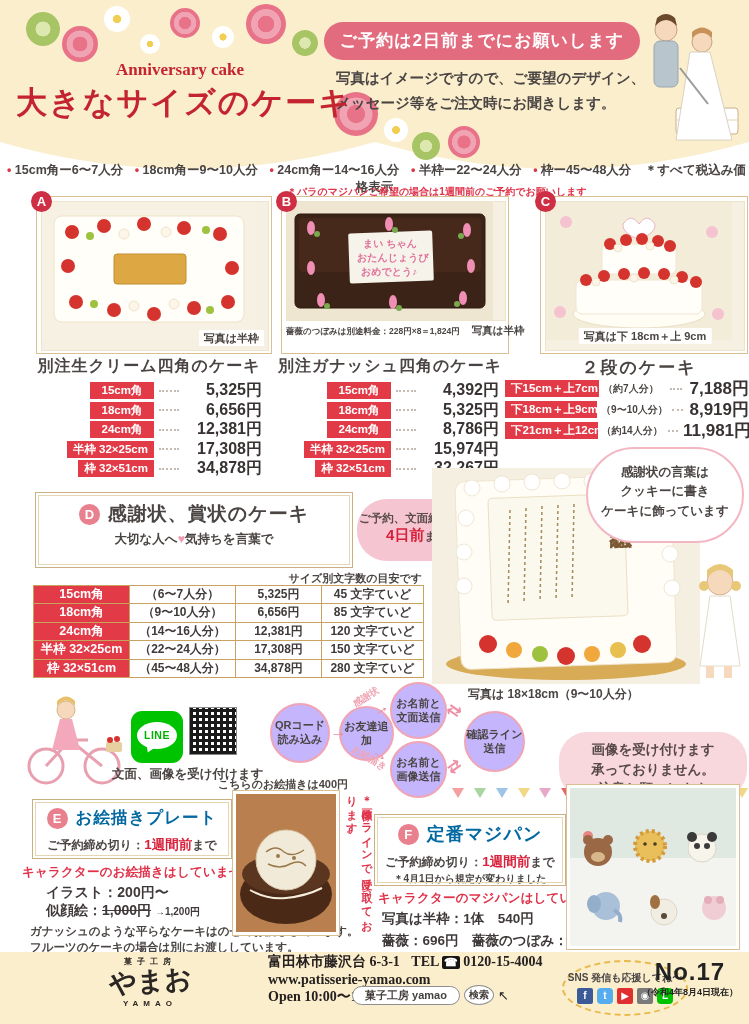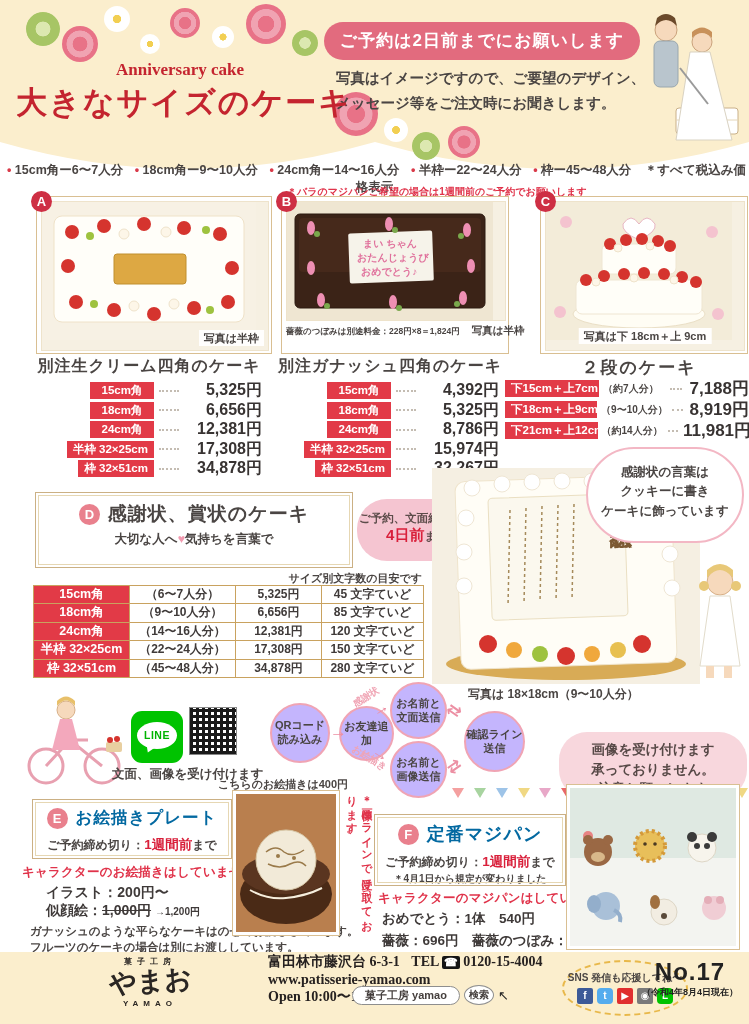--- a/index.html
+++ b/index.html
@@ -560,21 +560,21 @@
     <div class="box-head" style="margin-top:7px;">
       <span class="badge def" style="position:static;">F</span>
       <span class="small-box-title" style="font-size:18px;">定番マジパン</span>
     </div>
     <div class="dl-line">
       <span>ご予約締め切り：</span><span class="em">1週間前</span><span>まで</span>
     </div>
     <div class="dl-line" style="font-size:10px;margin-top:1px;">＊4月1日から規定が変わりました</div>
   </div>
   <div class="char-warn" style="left:378px;top:890px;">キャラクターのマジパンはしていません</div>
-  <div class="f-line" style="left:382px;top:910px;">おめでとう：1体　540円</div>
+  <div class="f-line" style="left:382px;top:910px;">写真は半枠：1体　540円</div>
   <div class="f-line" style="left:382px;top:932px;">薔薇：696円　薔薇のつぼみ：228円</div>
 
   <div class="abs" style="left:566px;top:784px;width:174px;height:166px;border:1px solid #d9bf92;background:#fff;padding:3px;box-sizing:border-box;">
     <svg width="166" height="158" viewBox="0 0 166 158">
       <rect width="166" height="70" fill="#dfe9e2"></rect>
       <rect y="70" width="166" height="88" fill="#f3f4f0"></rect>
       <circle cx="18" cy="48" r="5" fill="#e88484"></circle>
       <circle cx="28" cy="64" r="14" fill="#9a6844"></circle>
         <circle cx="18" cy="52" r="5" fill="#9a6844"></circle>
         <circle cx="38" cy="52" r="5" fill="#9a6844"></circle>

